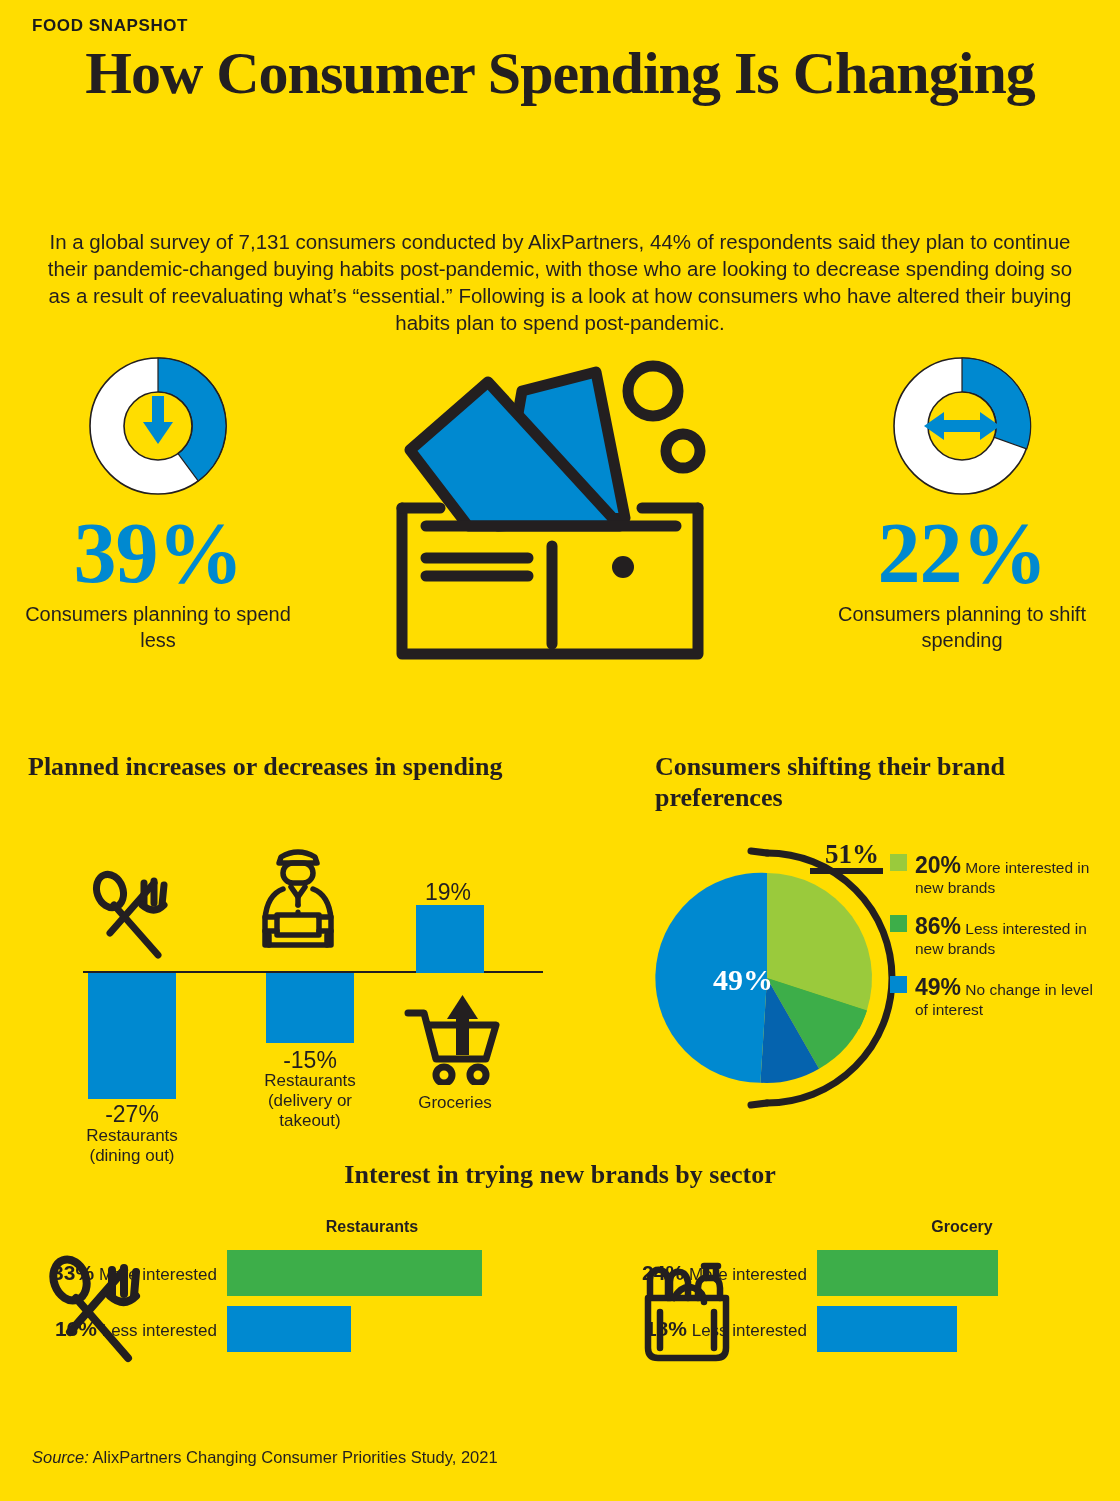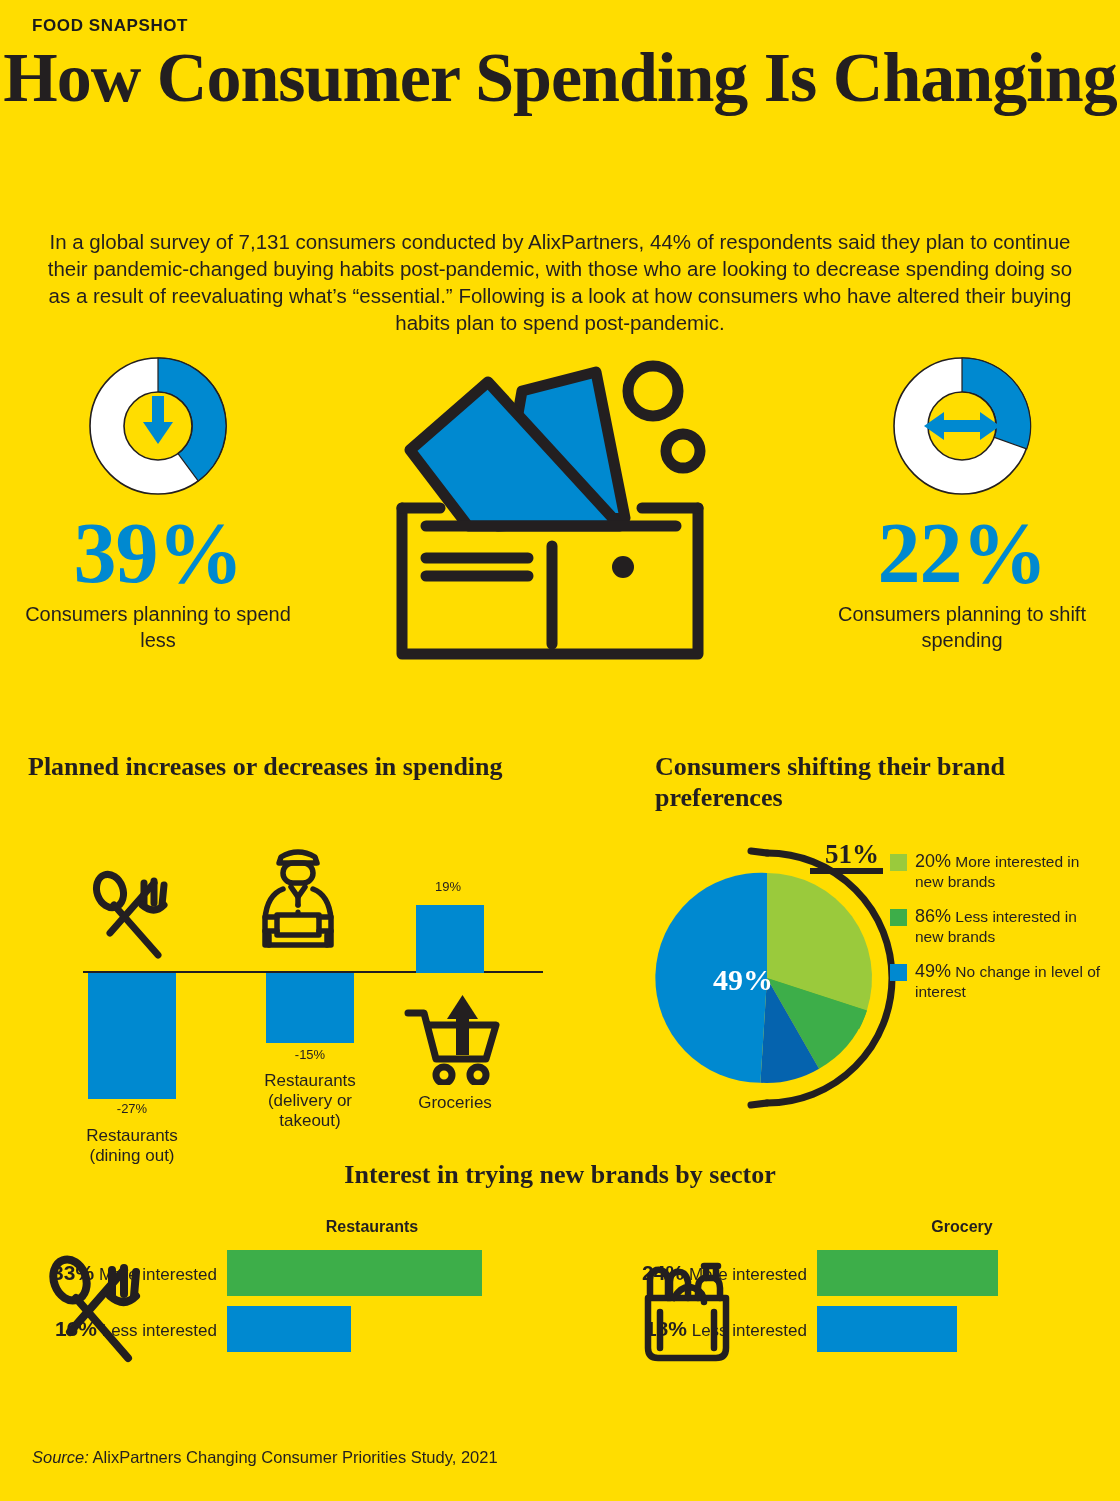--- a/index.html
+++ b/index.html
@@ -16,21 +16,21 @@
   #kicker {
     position: absolute; left: 32px; top: 16px;
     font-size: 17px; font-weight: bold; letter-spacing: .6px;
     color: #1b1b1b;
   }
   #title {
     position: absolute; left: 0; right: 0; top: 46px;
     text-align: center;
     font-family: "Liberation Serif", serif;
     font-weight: bold;
-    font-size: 70px;
+    font-size: 60px;
     line-height: .92;
     letter-spacing: -1px;
     color: #231f20;
   }
   #intro {
     position: absolute; left: 40px; right: 40px; top: 228px;
     text-align: center;
     font-size: 20.5px;
     line-height: 1.32;
     color: #231f20;
@@ -69,35 +69,35 @@
     line-height: 1.18;
     color: #231f20;
   }
   #bars-area { position: relative; width: 560px; height: 310px; margin-top: 18px; }
   .baseline {
     position: absolute; left: 55px; width: 460px; top: 170px;
     height: 2px; background: #231f20;
   }
   .bar { position: absolute; background: #0089D0; }
   .bar-val {
-    position: absolute; font-size: 13px; text-align: center; color: #231f20;
+    position: absolute; font-size: 23px; text-align: center; color: #231f20;
   }
   .bar-cap {
     position: absolute; font-size: 17px; line-height: 1.2; text-align: center; color: #231f20;
   }
   .bar-icon { position: absolute; }
 
   
   #pie-area { position: relative; width: 450px; height: 300px; margin-top: 16px; }
   #pie-svg { position: absolute; left: 0; top: 6px; }
   #legend { position: absolute; left: 235px; top: 22px; width: 215px; }
   .leg-row { display: flex; align-items: flex-start; margin-bottom: 14px; }
   .leg-sw { width: 17px; height: 17px; flex: 0 0 17px; margin-top: 3px; margin-right: 8px; }
   .leg-txt { font-size: 15.5px; line-height: 1.22; color: #231f20; }
-  .leg-txt b { font-size: 18px; font-weight: normal; }
+  .leg-txt b { font-size: 23px; font-weight: bold; }
 
   
   #sec-bottom { position: absolute; left: 12px; top: 1160px; width: 1096px; }
   #bottom-head { text-align: center; font-size: 26px; }
   .sector { position: absolute; top: 58px; width: 540px; }
   #sector-rest { left: 30px; }
   #sector-groc { left: 620px; }
   .sector-title {
     font-size: 16px; font-weight: bold; text-align: center; color: #231f20;
     margin-left: 120px; margin-bottom: 14px;

